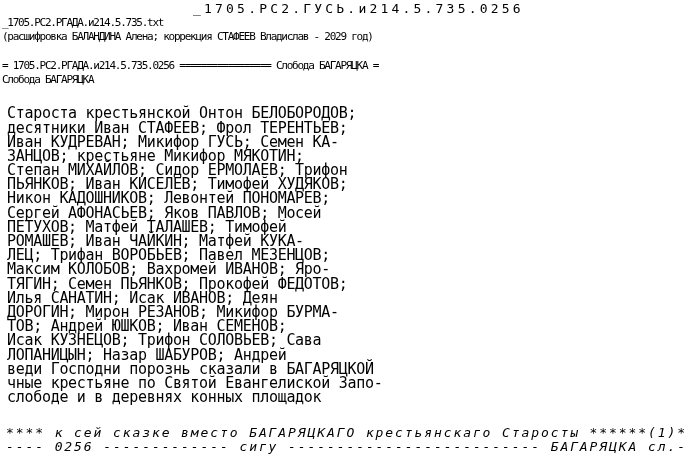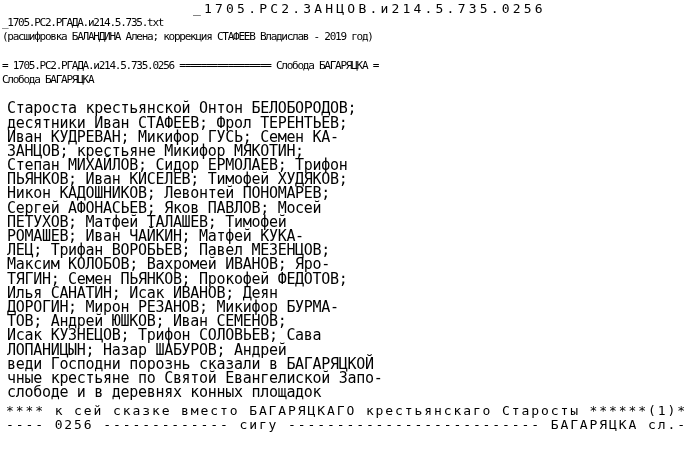--- a/index.html
+++ b/index.html
@@ -39,33 +39,33 @@
     margin-left: 7px;
   }
   .line-footer {
     font-size: 13px;
     letter-spacing: 1.9px;
     margin-left: 6px;
   }
   .blank {
     height: 14.2px;
   }
-  .body-block { }
-  .footer-block { margin-top: 5px; }
+  .body-block { margin-top: 5px; }
+  .footer-block { margin-top: 22px; font-style: italic; }
 </style>
 </head>
 <body>
 
 <div class="page">
 
-  <div class="line line-title">_1705.РС2.ЗАНЦОВ.и214.5.735.0256</div>
+  <div class="line line-title">_1705.РС2.ГУСЬ.и214.5.735.0256</div>
 
   <div class="line line-small">_1705.РС2.РГАДА.и214.5.735.txt</div>
 
-  <div class="line line-small">(расшифровка БАЛАНДИНА Алена; коррекция СТАФЕЕВ Владислав - 2019 год)</div>
+  <div class="line line-small">(расшифровка БАЛАНДИНА Алена; коррекция СТАФЕЕВ Владислав - 2029 год)</div>
 
   <div class="blank"></div>
 
   <div class="line line-small">= 1705.РС2.РГАДА.и214.5.735.0256 ================= Слобода БАГАРЯЦКА =</div>
 
   <div class="line line-small">Слобода БАГАРЯЦКА</div>
 
   <div class="blank"></div>
 
   <div class="body-block">

